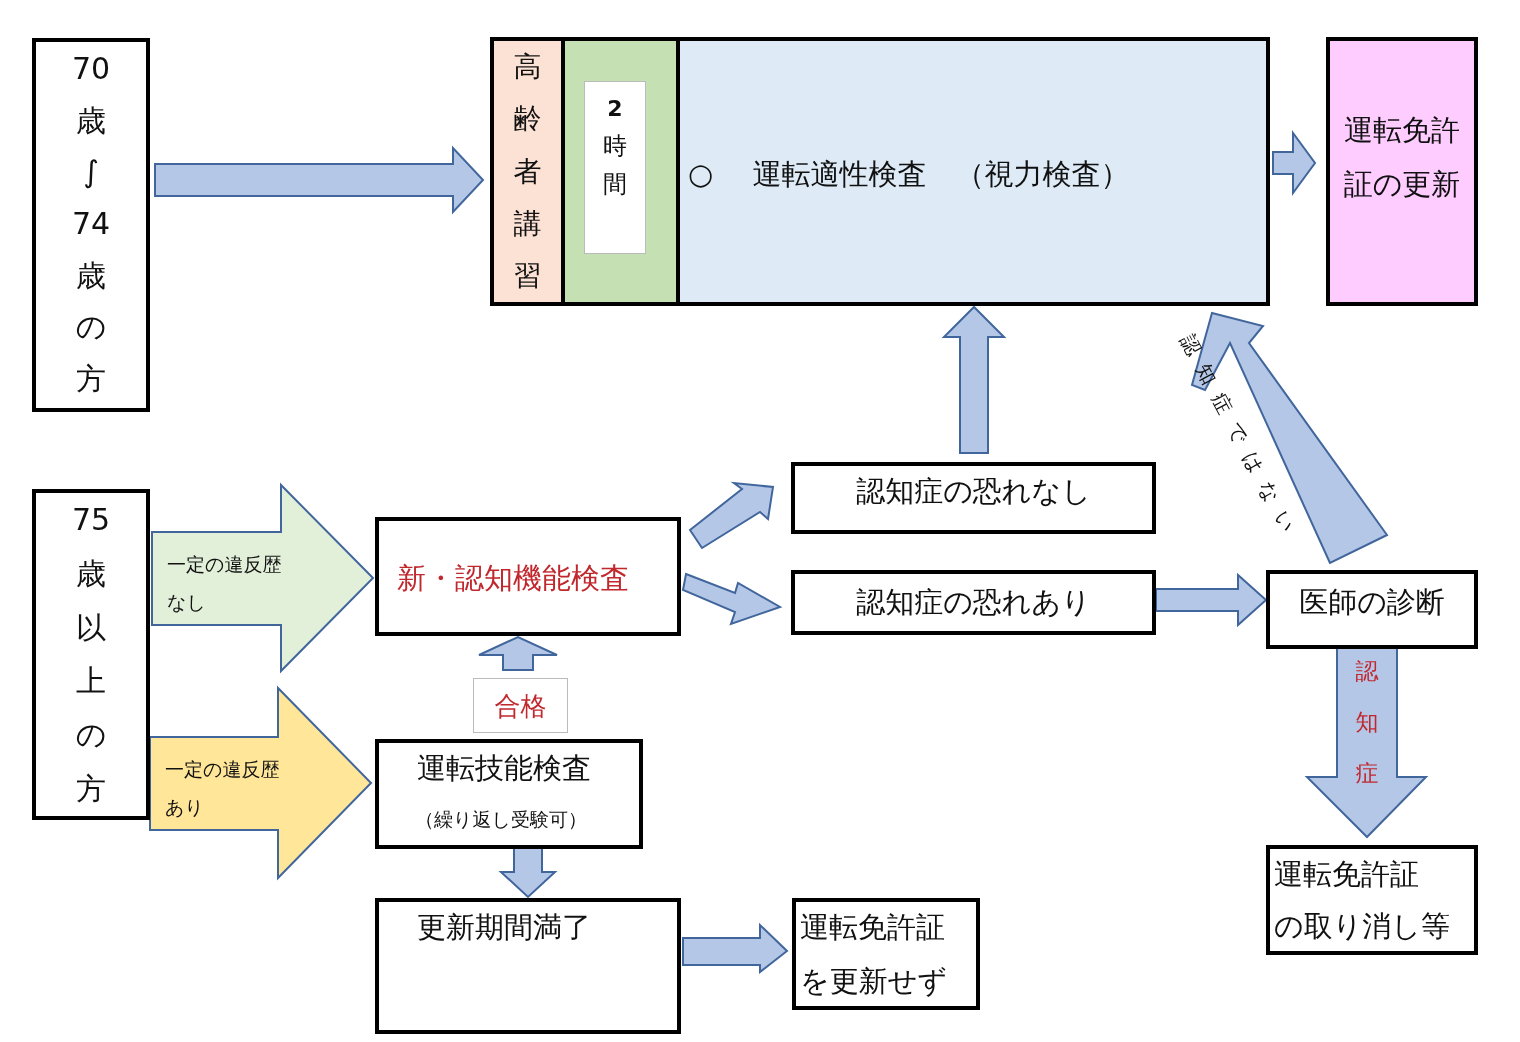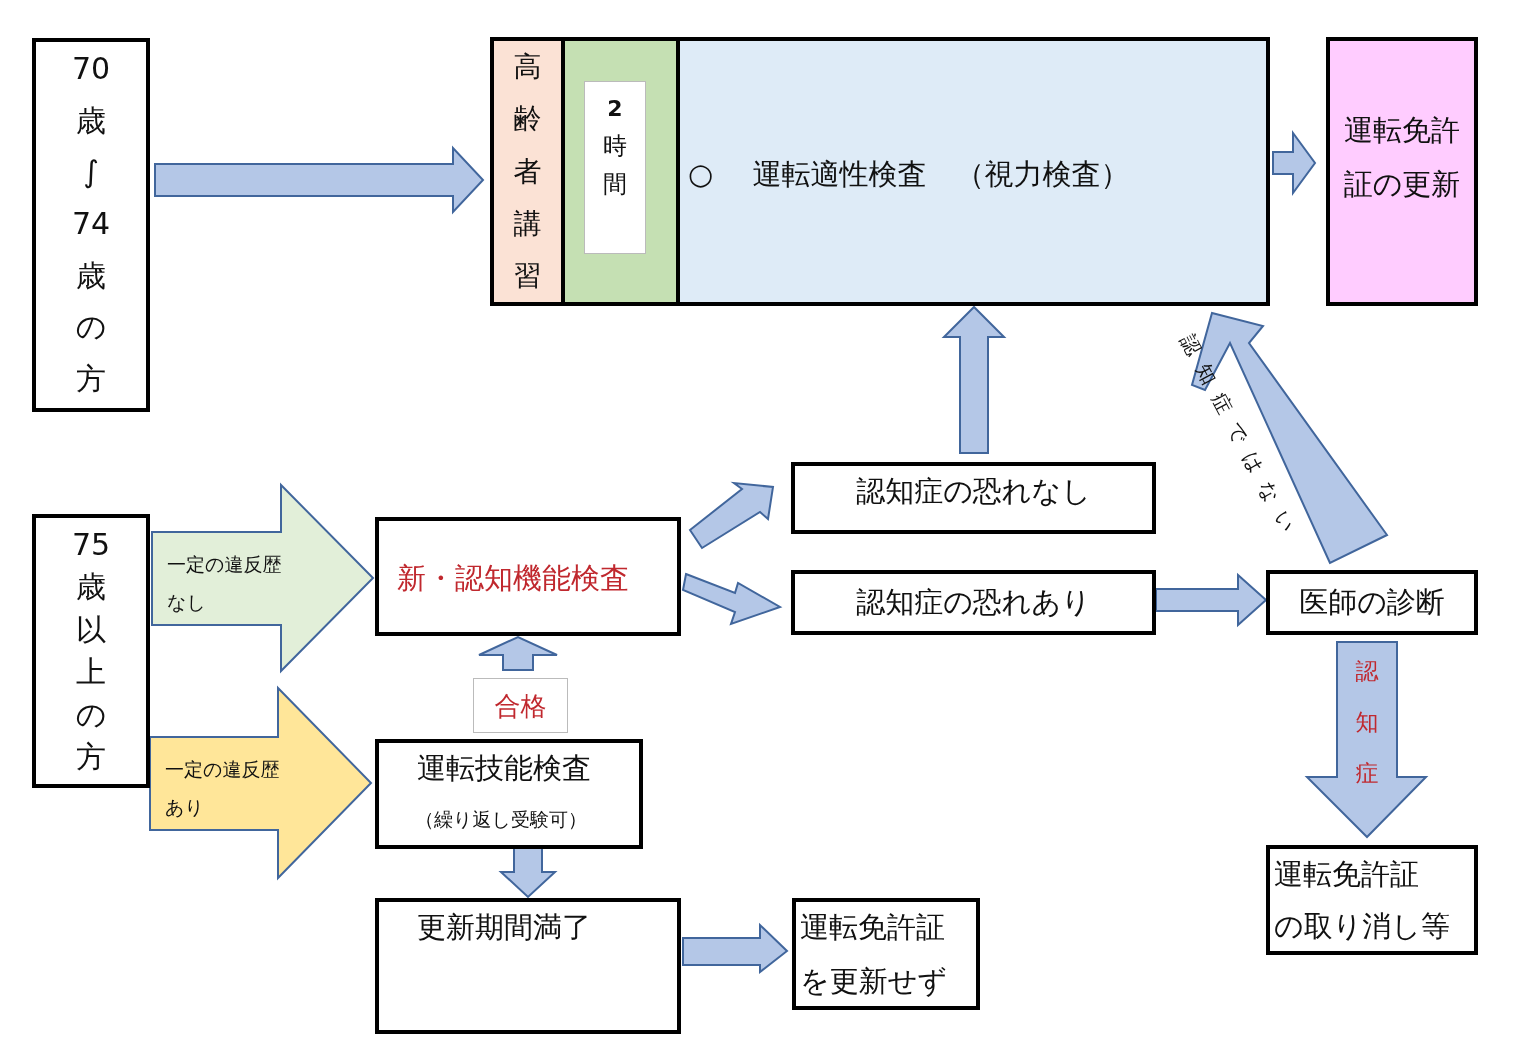--- a/index.html
+++ b/index.html
@@ -76,21 +76,21 @@
       <span style="margin-left:30px;">運転適性検査　（視力検査）</span>
     </div>
   </div>
 </div>
 
 <div class="box" style="left:1326px;top:37px;width:152px;height:269px;background:#ffccff;font-size:29px;padding-top:62px;text-align:center;">
   <div style="line-height:54px;">運転免許</div>
   <div style="line-height:54px;">証の更新</div>
 </div>
 
-<div class="box vtext" style="left:32px;top:514px;width:118px;height:274px;padding:12px 0 12px;font-size:30px;">
+<div class="box vtext" style="left:32px;top:489px;width:118px;height:331px;padding:12px 0 12px;font-size:30px;">
   <span>75</span>
   <span>歳</span>
   <span>以</span>
   <span>上</span>
   <span>の</span>
   <span>方</span>
 </div>
 
 <div class="lbl" style="left:167px;top:545px;font-size:19px;line-height:38px;">
   <div>一定の違反歴</div>
@@ -125,21 +125,21 @@
 </div>
 
 <div class="box" style="left:791px;top:462px;width:365px;height:72px;text-align:center;">
   <span style="font-size:29px;line-height:50px;">認知症の恐れなし</span>
 </div>
 
 <div class="box" style="left:791px;top:570px;width:365px;height:65px;text-align:center;">
   <span style="font-size:29px;line-height:57px;">認知症の恐れあり</span>
 </div>
 
-<div class="box" style="left:1266px;top:570px;width:212px;height:65px;text-align:center;">
+<div class="box" style="left:1266px;top:570px;width:212px;height:79px;text-align:center;">
   <span style="font-size:29px;line-height:57px;">医師の診断</span>
 </div>
 
 <div style="position:absolute;left:1198px;top:330px;width:220px;height:30px;transform-origin:0 0;transform:rotate(62deg);font-size:20px;display:flex;justify-content:space-between;">
   <span>認</span>
   <span>知</span>
   <span>症</span>
   <span>で</span>
   <span>は</span>
   <span>な</span>

